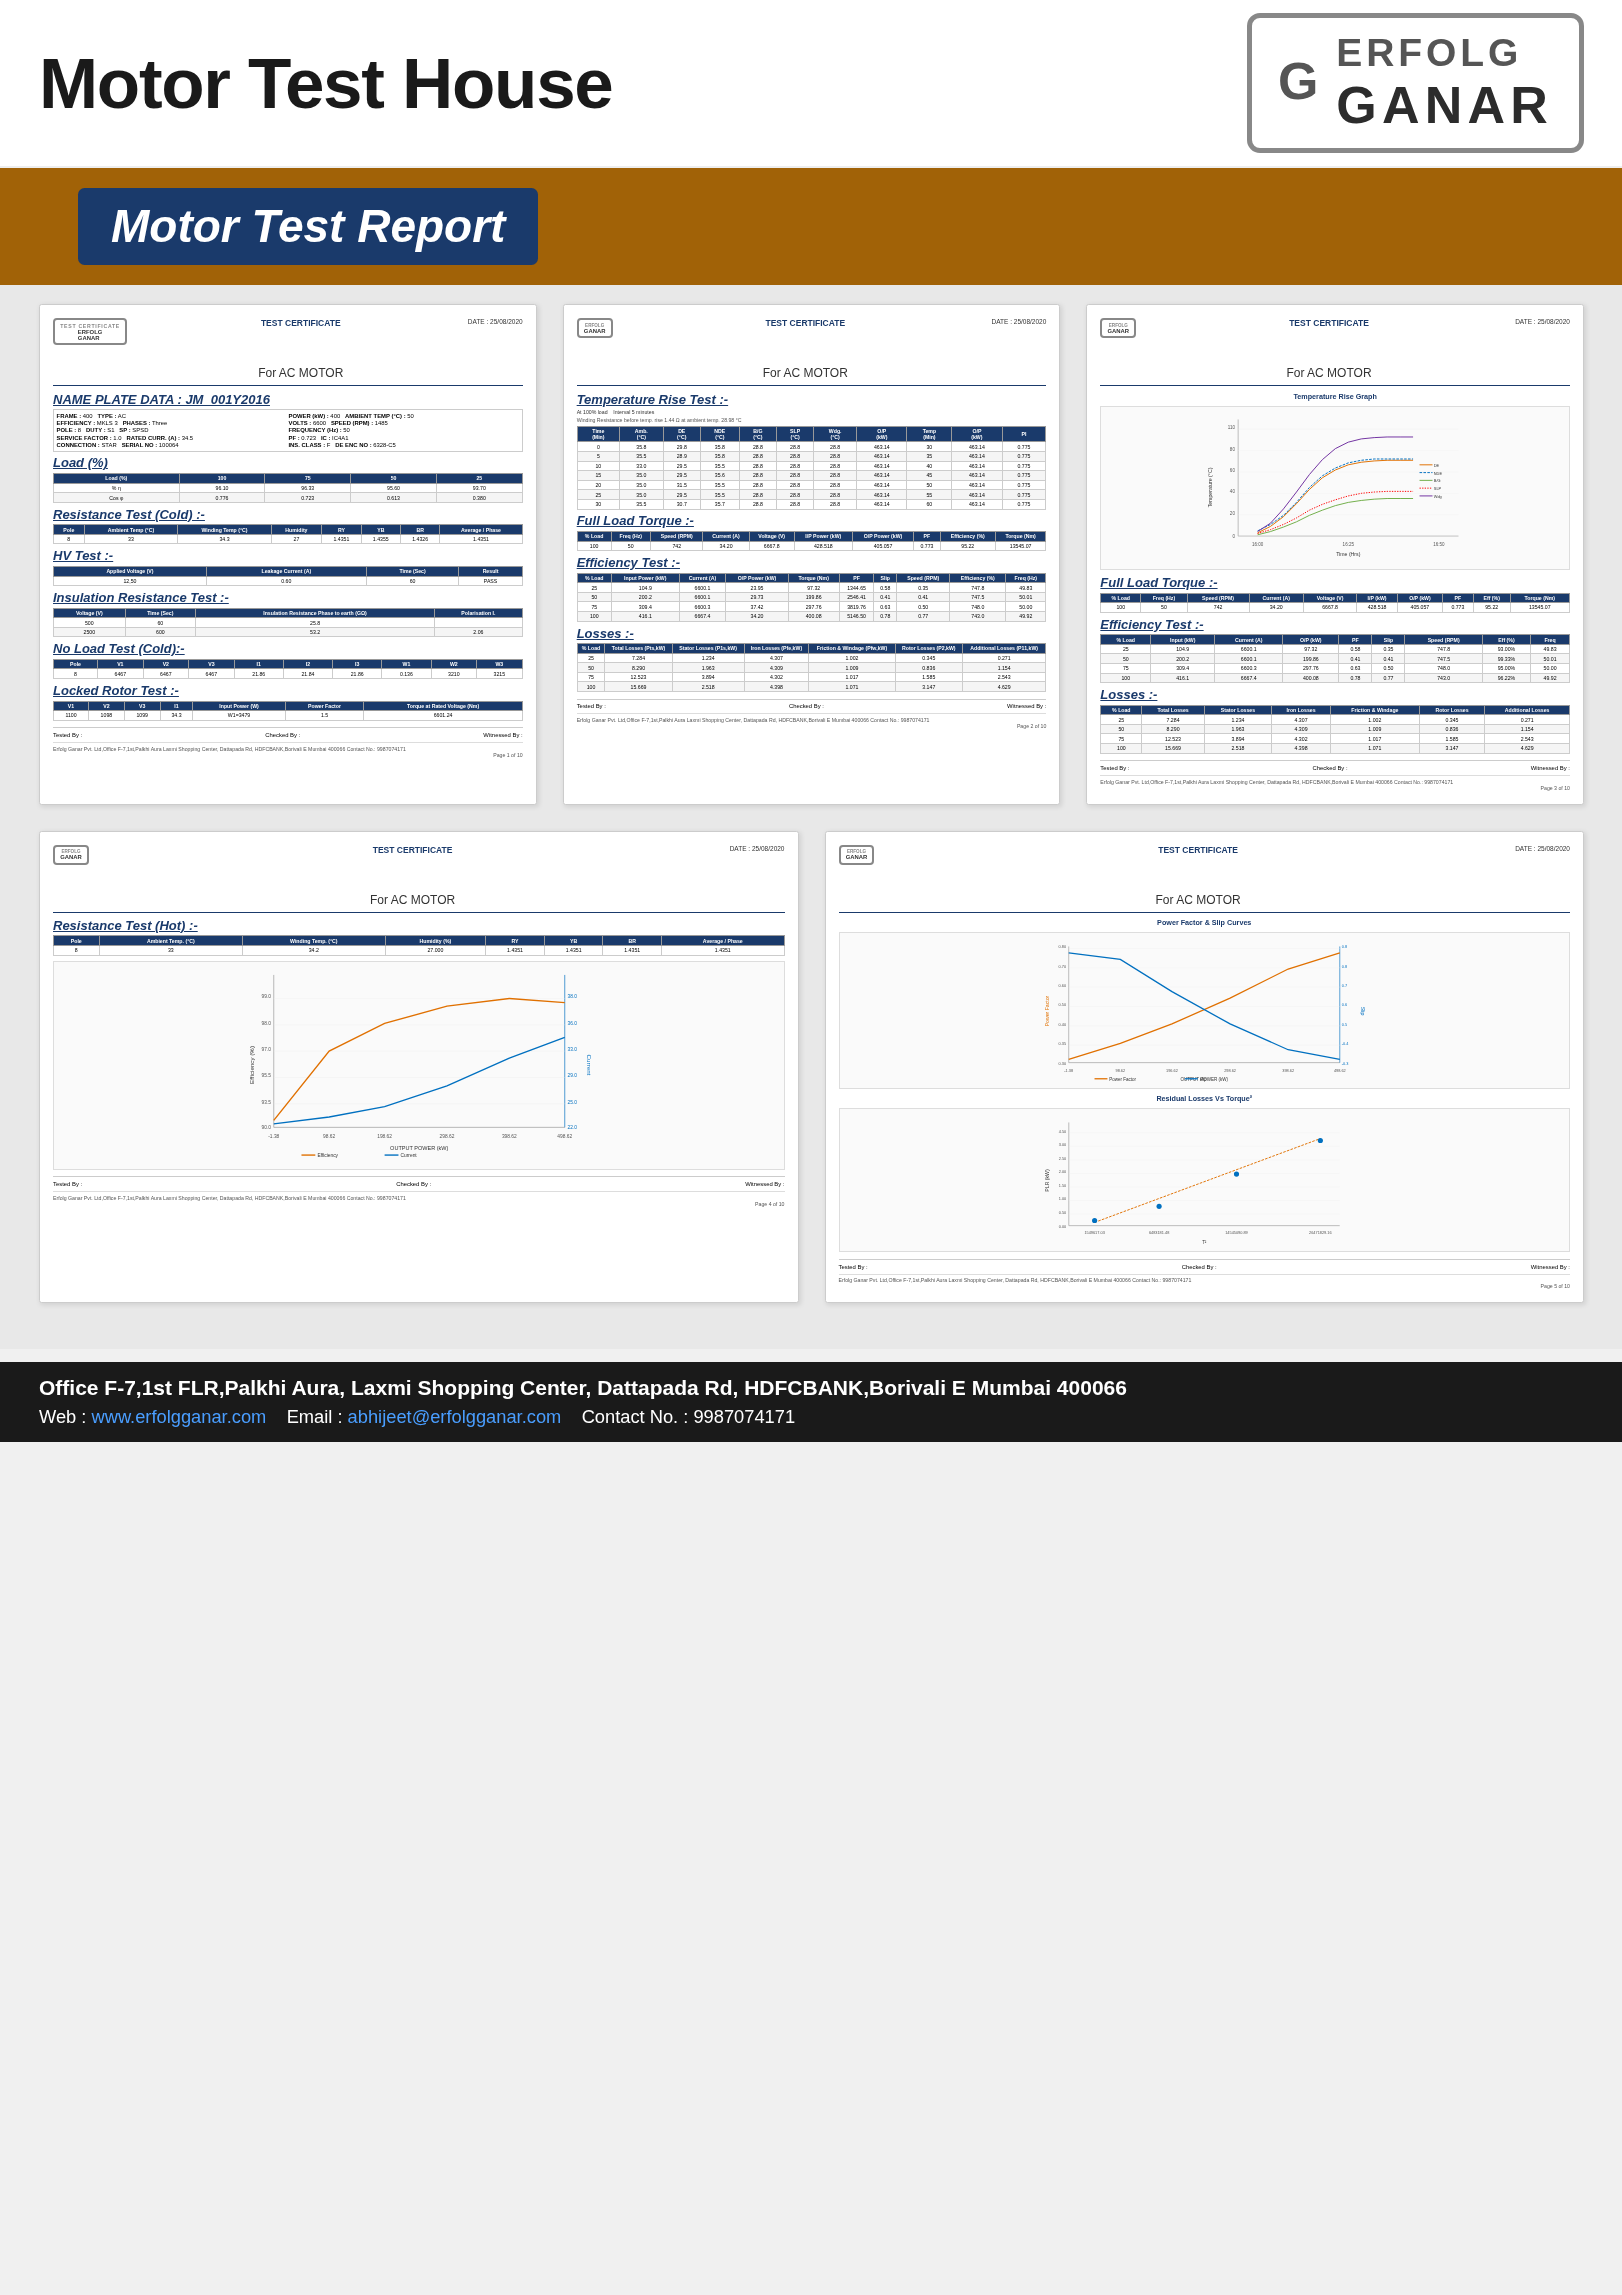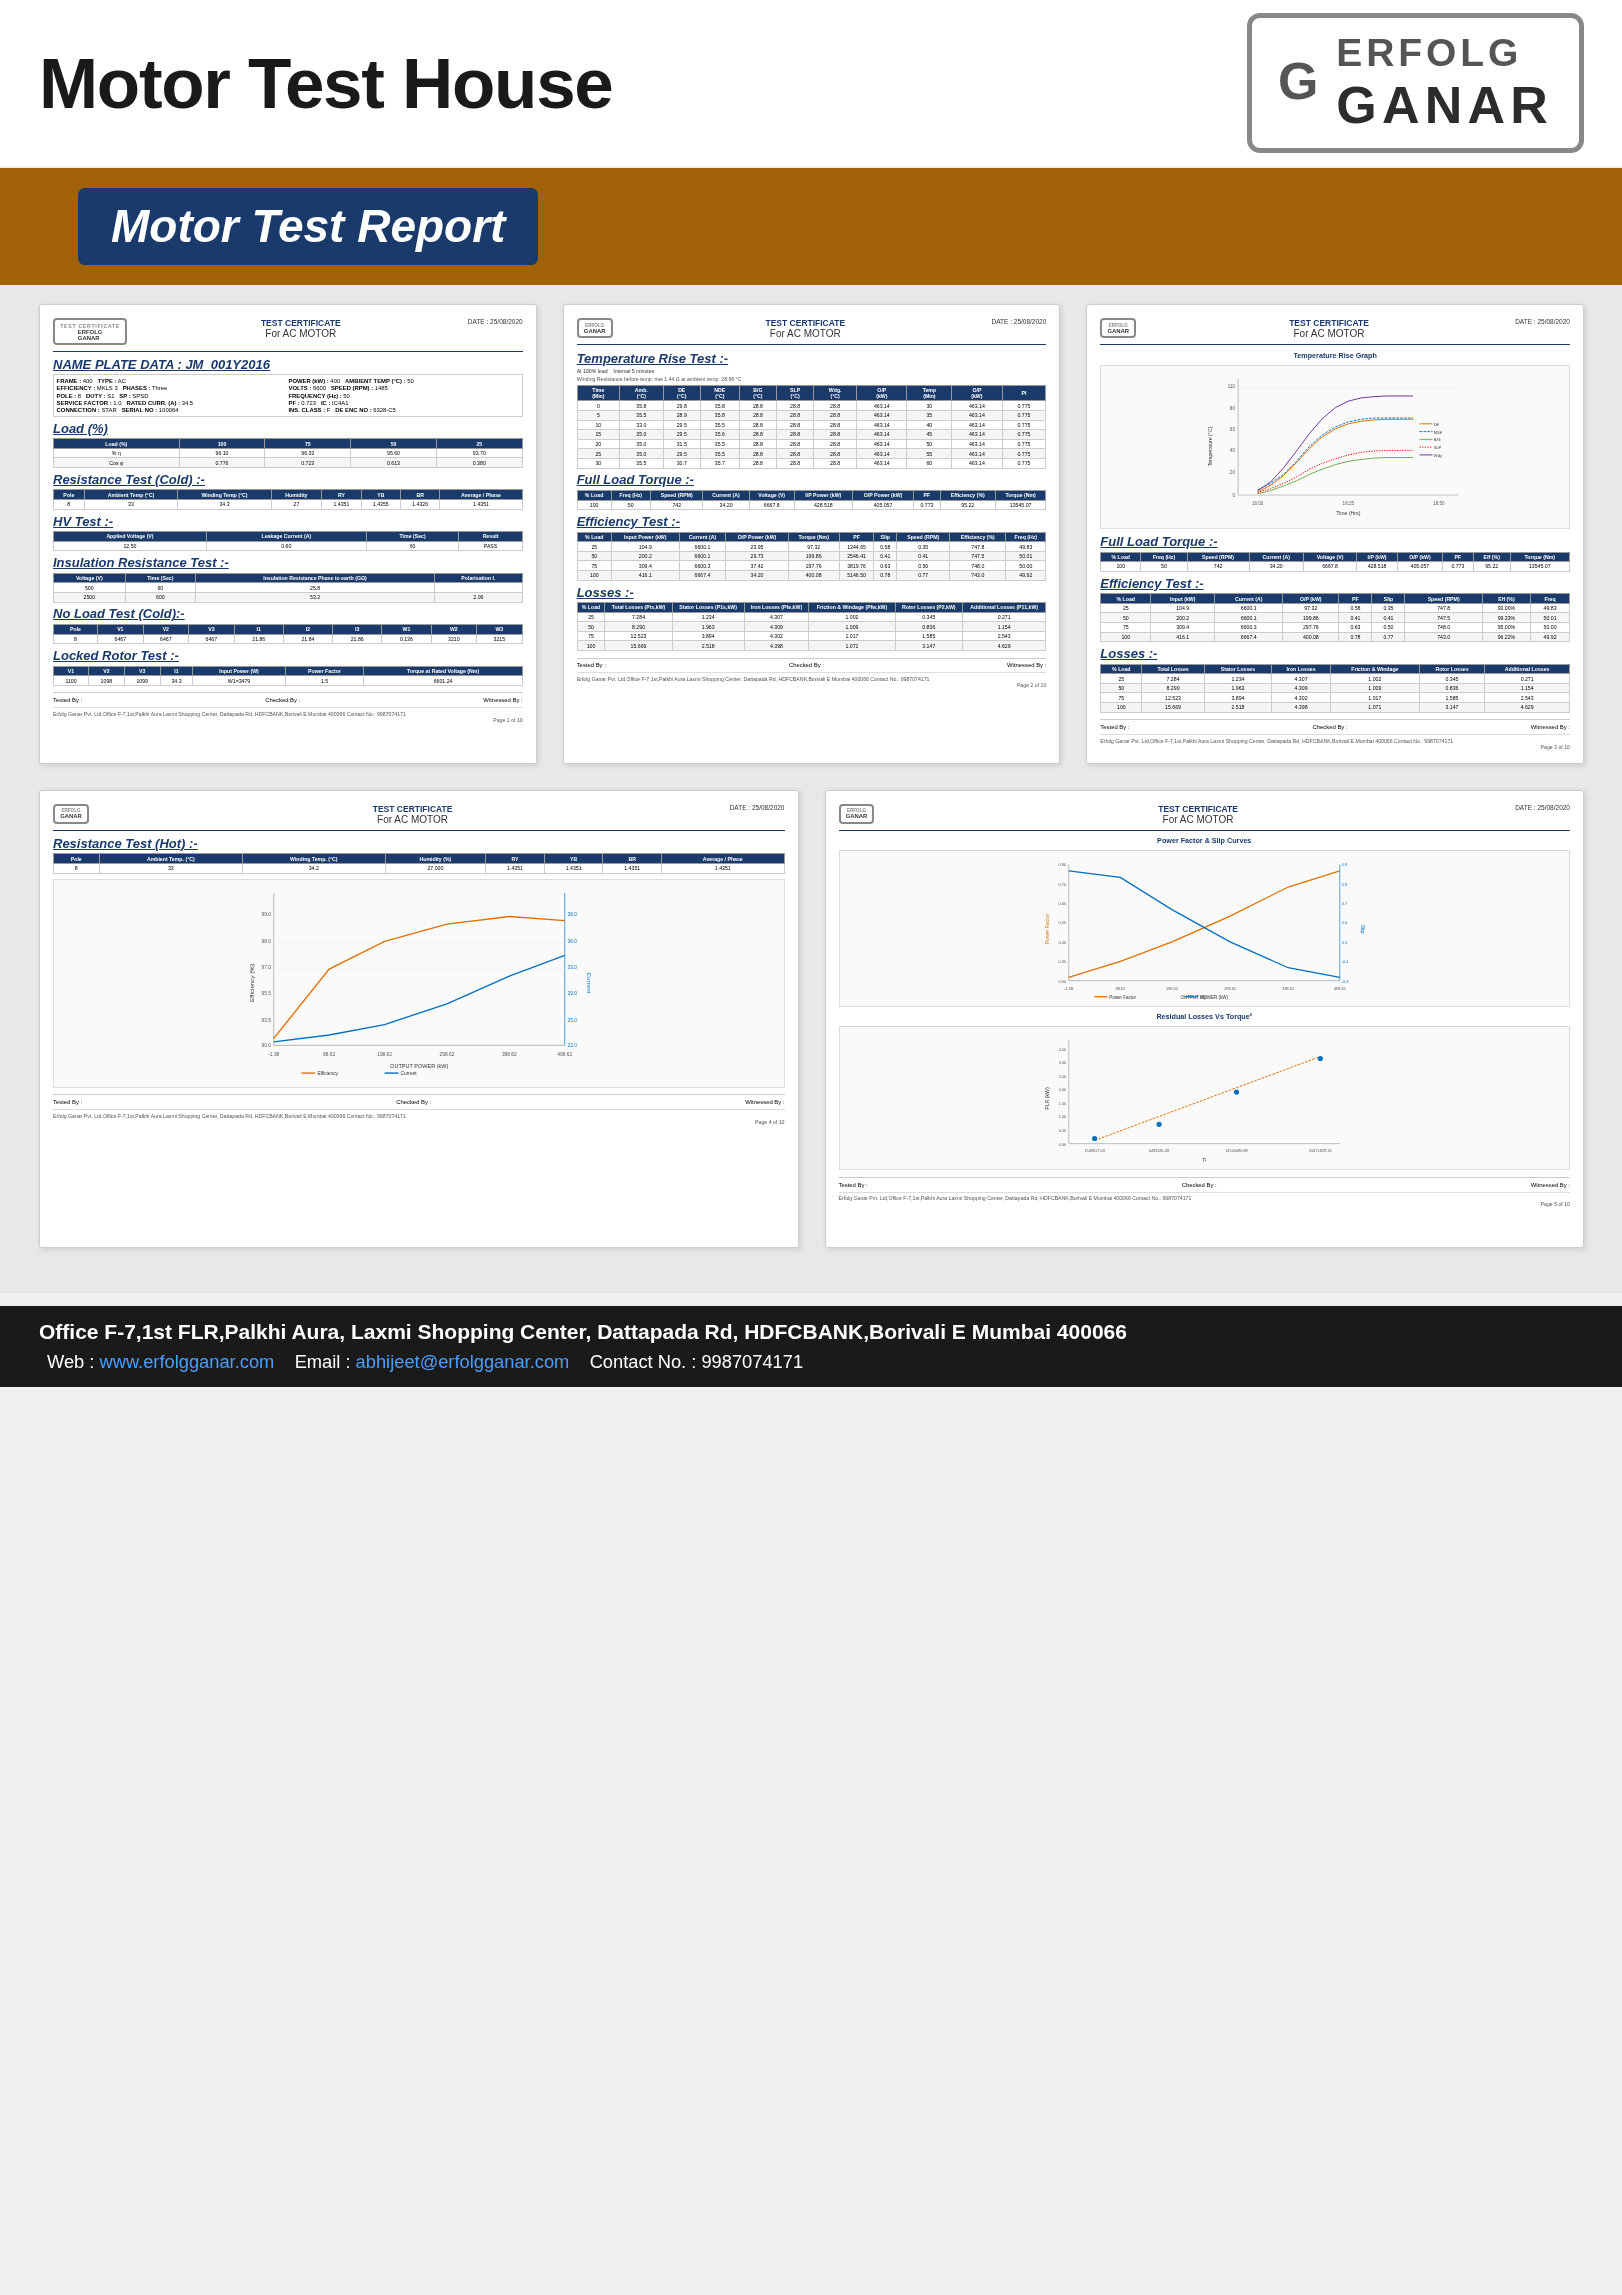--- a/index.html
+++ b/index.html
@@ -125,22 +125,23 @@
     .doc-cert-info {
       text-align: center;
       flex: 1;
     }
     .doc-cert-title {
       font-size: 8.5px;
       font-weight: 900;
       color: #1a3a6b;
     }
     .doc-cert-subtitle {
-      font-size: 10px;
+      font-size: 12px;
       color: #333;
+      margin-top: 38px;
     }
     .doc-date {
       font-size: 6.5px;
       color: #333;
       text-align: right;
     }
 
     .section-title {
       font-size: 13px;
       font-weight: 700;
@@ -235,21 +236,20 @@
       padding: 14px 39px;
       margin-top: 13px;
     }
     .footer-address {
       font-size: 21px;
       font-weight: 700;
       margin-bottom: 6.5px;
     }
     .footer-web {
       font-size: 18.3px;
-      margin-left: 8px;
     }
     .footer-web a {
       color: #4a9eff;
       text-decoration: none;
     }
 
     .small-logo-border {
       border: 2px solid #888;
       border-radius: 3.9px;
       padding: 2.6px 5.2px;

